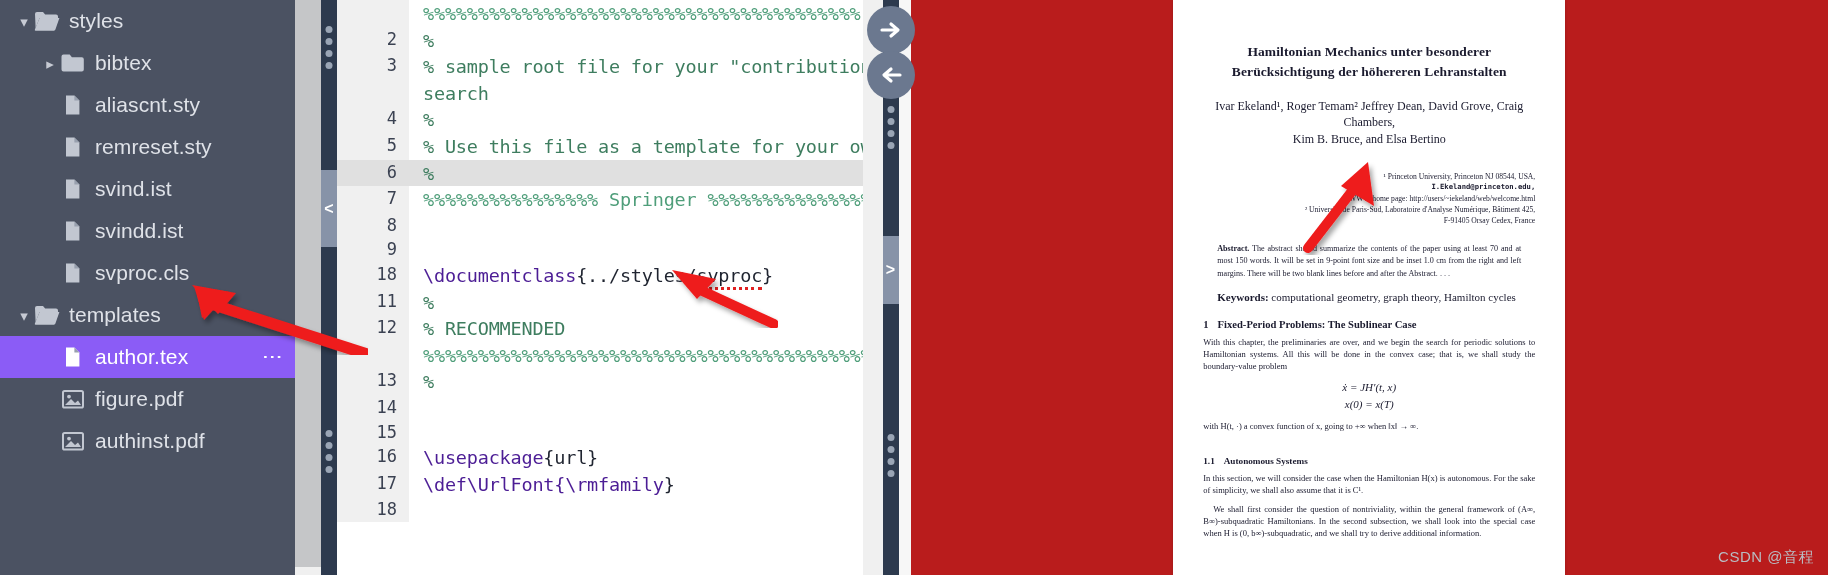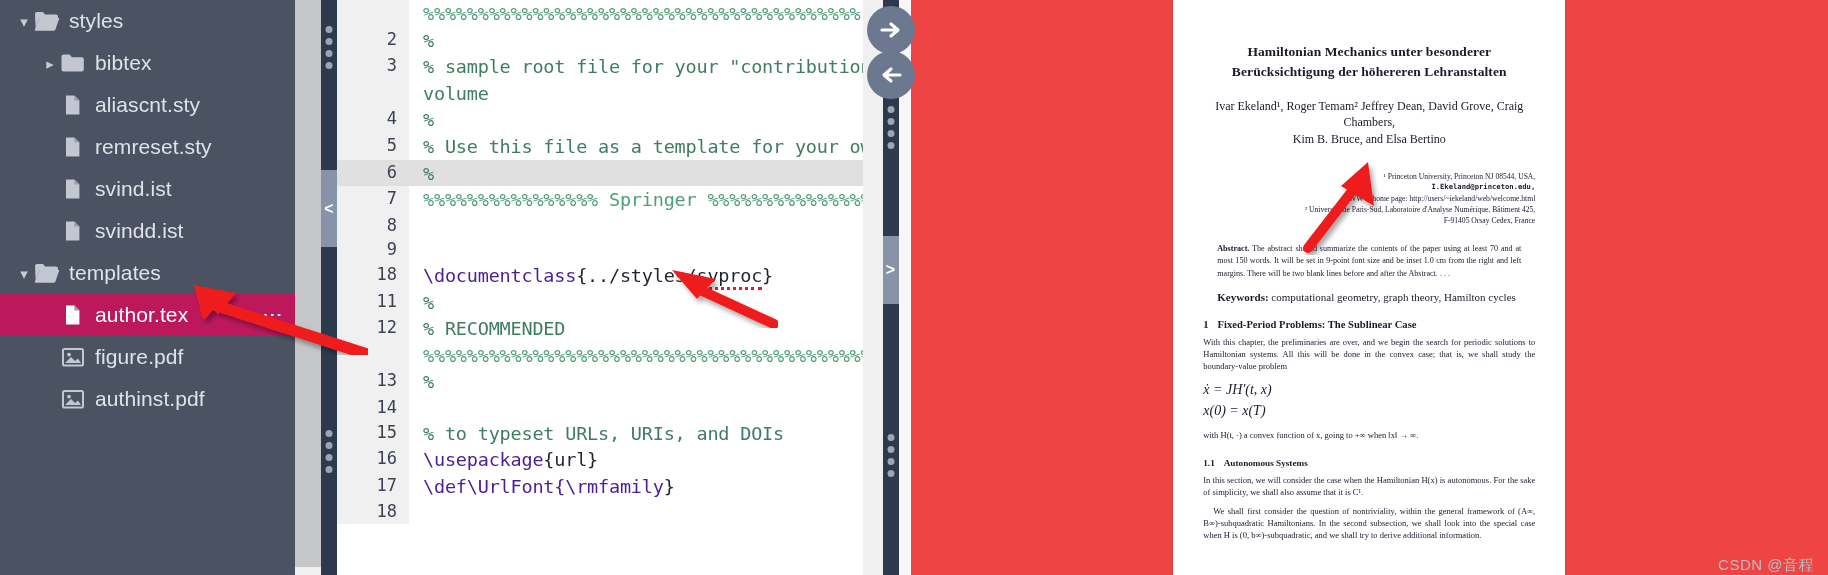--- a/index.html
+++ b/index.html
@@ -22,21 +22,21 @@
   .tree-row {
     height: 42px;
     display: flex;
     align-items: center;
     color: #dfe2e8;
     font-size: 21px;
     letter-spacing: .1px;
     position: relative;
     white-space: nowrap;
   }
-  .tree-row.selected { background: #be185d; color: #ffffff; }
+  .tree-row.selected { background: #8b5cf6; color: #ffffff; }
   .tree-row .twisty {
     width: 20px; flex: 0 0 20px; text-align: center;
     font-size: 15px; color: #c6cad3; line-height: 1;
   }
   .tree-row .ico { flex: 0 0 26px; width: 26px; height: 22px; margin-right: 9px; position: relative; }
   .tree-row .label { overflow: hidden; text-overflow: clip; }
 
   
   .ico-folder-open svg, .ico-folder svg, .ico-file svg, .ico-image svg { display:block; }
 
@@ -126,21 +126,21 @@
     z-index: 6;
   }
   .rbtn svg { display:block; }
 
   .rgap { width: 20px; flex: 0 0 20px; height:575px; background:#f0f0f0; }
   .rgap2 { width: 12px; flex: 0 0 12px; height:575px; background:#f7f7f7; }
 
   
   .pdfpane {
     flex: 1 1 auto; height: 575px;
-    background: #ef4444;
+    background: #b91c1c;
     position: relative;
     overflow: hidden;
     display: flex; justify-content: center;
   }
   .page {
     width: 392px;
     background: #ffffff;
     box-shadow: 0 0 3px rgba(0,0,0,.18);
     padding: 42px 30px 0 30px;
     font-family: "Liberation Serif", "DejaVu Serif", serif;
@@ -151,31 +151,31 @@
   .pg-title { font-size: 13.5px; font-weight: bold; text-align: center; line-height: 1.45; letter-spacing: .1px; }
   .pg-authors { font-size: 12px; text-align: center; margin-top: 17px; line-height: 1.35; }
   .pg-aff { font-size: 7.6px; text-align: right; margin-top: 24px; line-height: 1.48; }
   .mono-s { font-family: "DejaVu Sans Mono","Liberation Mono",monospace; font-size: 7.2px; font-weight:bold; }
   .pg-abs { font-size: 8.1px; text-align: justify; margin: 17px 14px 0 14px; line-height: 1.5; }
   .pg-abs b { font-weight: bold; }
   .pg-kw { font-size: 11px; margin: 11px 14px 0 14px; }
   .pg-h1 { font-size: 10.6px; font-weight: bold; margin-top: 16px; }
   .pg-h1 .num { margin-right: 9px; }
   .pg-body { font-size: 8.5px; text-align: justify; margin-top: 6px; line-height: 1.43; }
-  .pg-eq { font-style: italic; font-family: "Liberation Serif",serif; font-size: 14px; margin-top: 7px; line-height: 1.5; }
-  .pg-h2 { font-size: 9.2px; font-weight: bold; margin-top: 17px; }
+  .pg-eq { text-align: center; font-style: italic; font-family: "Liberation Serif",serif; font-size: 11px; margin-top: 7px; line-height: 1.5; }
+  .pg-h2 { font-size: 9.2px; font-weight: bold; margin-top: 24px; }
   .pg-h2 .num { margin-right: 9px; }
   .ind { text-indent: 10px; }
 
   
   .arrow { position: absolute; pointer-events: none; z-index: 50; }
 
   
   .wm {
-    position: absolute; right: 14px; bottom: 0;
+    position: absolute; right: 14px; bottom: 8px;
     color: #b9bcc2; font-size: 15px;
     font-family: "Liberation Sans", sans-serif;
     z-index: 60; letter-spacing: .5px;
   }
 </style>
 </head>
 <body>
 
 <div id="app">
 
@@ -233,20 +233,30 @@
         <div class="tree-row ind1">
           <span class="twisty"></span>
           <span class="ico ico-file">
             <svg width="26" height="22" viewBox="0 0 26 22">
               <path d="M6 1.6 h8.4 l5 5 V20.4 H6 Z" fill="#c2c7d1"></path>
               <path d="M14.4 1.6 v5 h5 Z" fill="#98a0ae"></path>
             </svg>
           </span>
           <span class="label">svindd.ist</span>
         </div>
+        <div class="tree-row ind1">
+          <span class="twisty"></span>
+          <span class="ico ico-file">
+            <svg width="26" height="22" viewBox="0 0 26 22">
+              <path d="M6 1.6 h8.4 l5 5 V20.4 H6 Z" fill="#c2c7d1"></path>
+              <path d="M14.4 1.6 v5 h5 Z" fill="#98a0ae"></path>
+            </svg>
+          </span>
+          <span class="label">svproc.cls</span>
+        </div>
         <div class="tree-row ind0">
           <span class="twisty">▾</span>
           <span class="ico ico-folder-open">
             <svg width="26" height="22" viewBox="0 0 26 22">
               <path d="M1 4 a2 2 0 0 1 2-2 h6 l2.2 2.6 H22 a2 2 0 0 1 2 2 V8 H5.6 L1.6 18 Z" fill="#c2c7d1"></path>
               <path d="M5.6 8 H25.4 L21.4 19.6 a1.6 1.6 0 0 1 -1.5 1.1 H1.8 a1 1 0 0 1 -.95 -1.3 Z" fill="#c2c7d1"></path>
             </svg>
           </span>
           <span class="label">templates</span>
         </div>
@@ -315,21 +325,21 @@
         <div class="crow">
           <div class="gut">2</div>
           <div class="src cmt">%</div>
         </div>
         <div class="crow">
           <div class="gut">3</div>
           <div class="src cmt">% sample root file for your "contribution" to a proceedings</div>
         </div>
         <div class="crow">
           <div class="gut"></div>
-          <div class="src cmt">volume</div>
+          <div class="src cmt">search</div>
         </div>
         <div class="crow">
           <div class="gut">4</div>
           <div class="src cmt">%</div>
         </div>
         <div class="crow">
           <div class="gut">5</div>
           <div class="src cmt">% Use this file as a template for your own input.</div>
         </div>
         <div class="crow active">
@@ -367,21 +377,20 @@
         <div class="crow">
           <div class="gut">13</div>
           <div class="src cmt">%</div>
         </div>
         <div class="crow">
           <div class="gut">14</div>
           <div class="src cmt"></div>
         </div>
         <div class="crow">
           <div class="gut">15</div>
-          <div class="src cmt">% to typeset URLs, URIs, and DOIs</div>
         </div>
         <div class="crow">
           <div class="gut">16</div>
           <div class="src"><span class="kw">\usepackage</span><span class="pl">{url}</span></div>
         </div>
         <div class="crow">
           <div class="gut">17</div>
           <div class="src"><span class="kw">\def\UrlFont{</span><span class="kw">\rmfamily</span><span class="pl">}</span></div>
         </div>
         <div class="crow">

